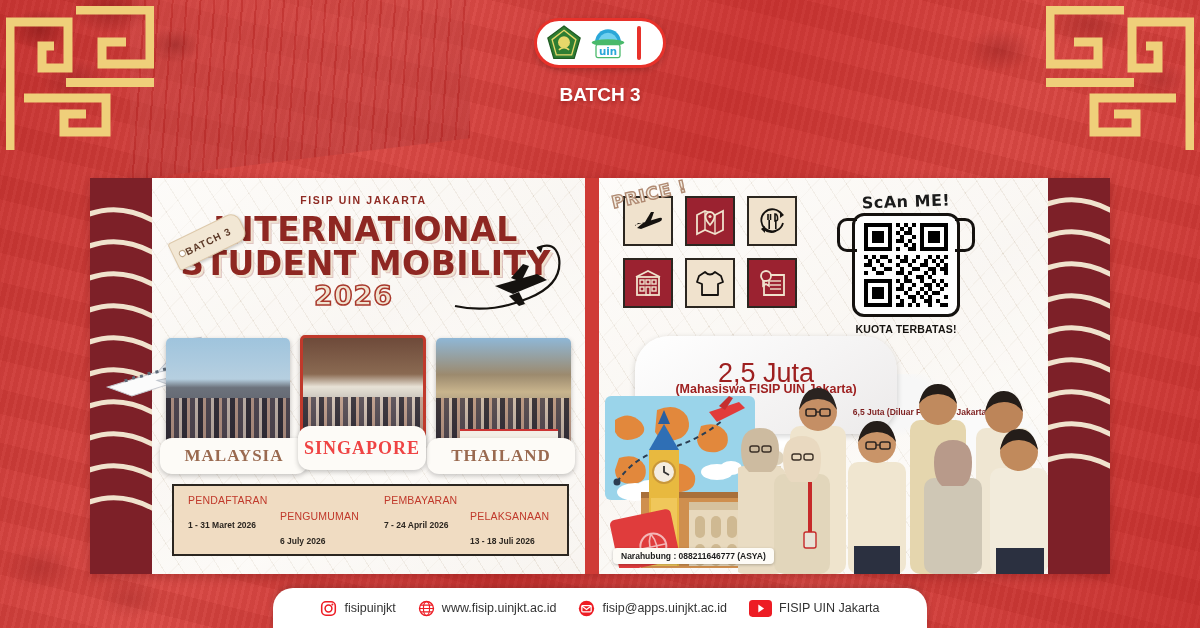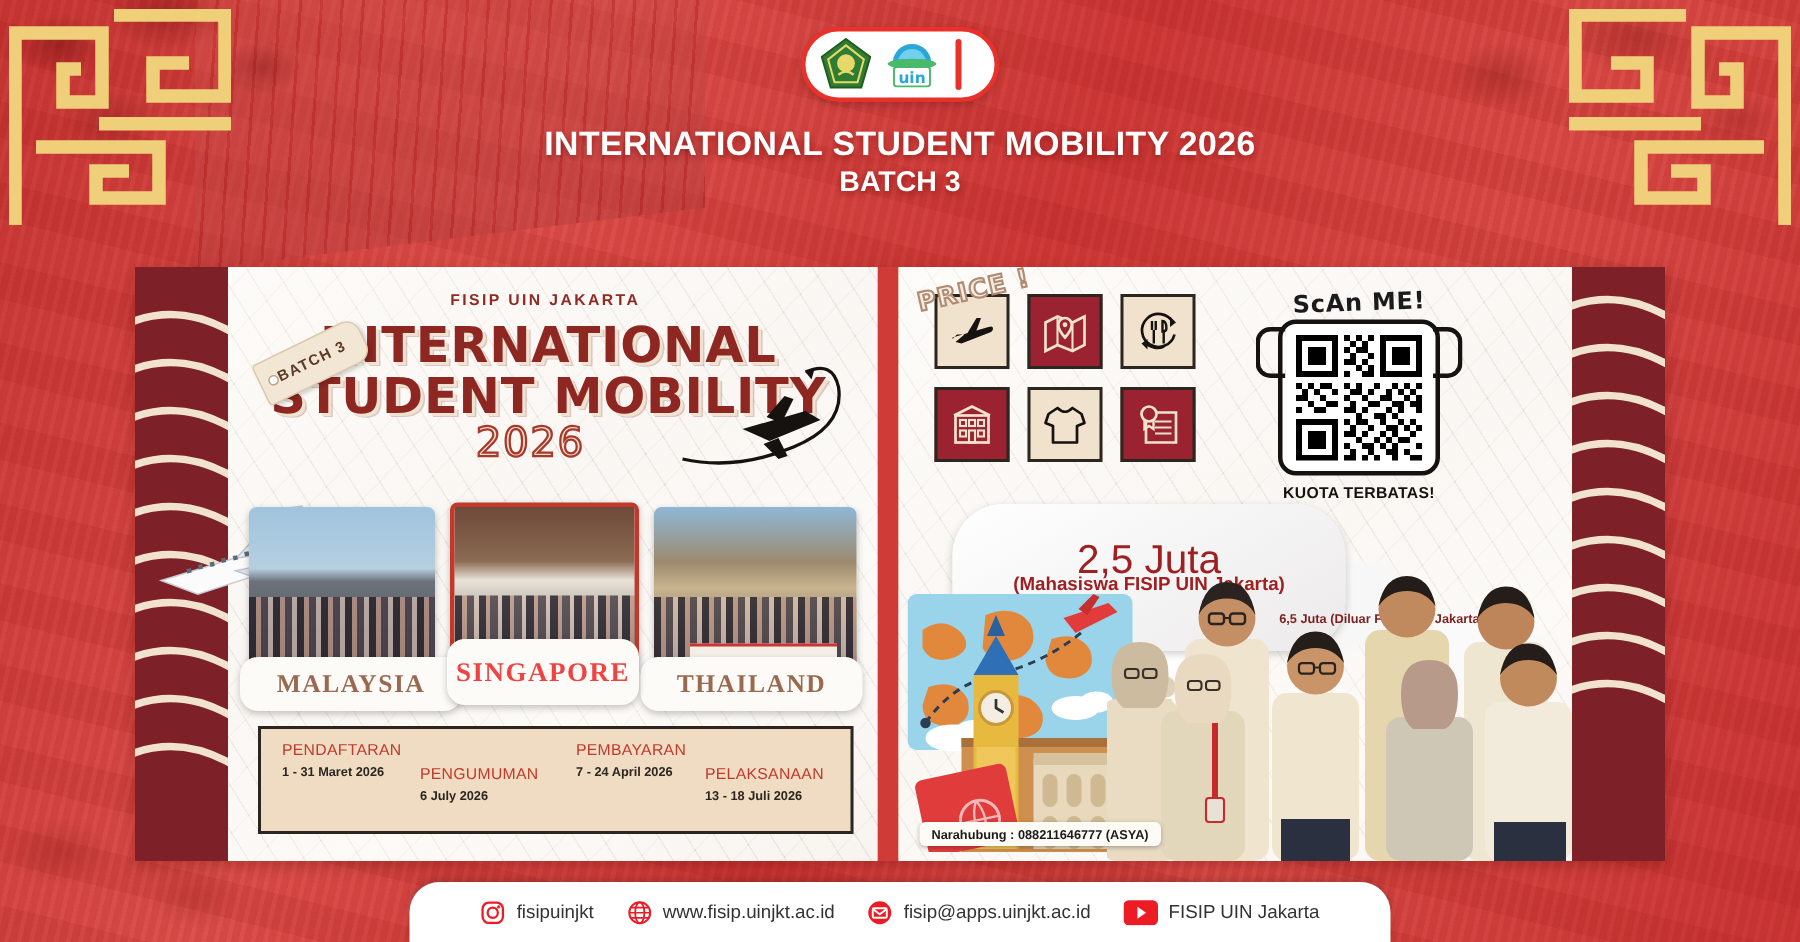--- a/index.html
+++ b/index.html
@@ -107,21 +107,21 @@
   .ism-l1, .ism-l2 {
     position:absolute; left:0; right:6px; text-align:center;
     font-weight:bold; color:#8e2722; letter-spacing:.5px;
     font-family:"DejaVu Sans", sans-serif;
     text-shadow: 2px 2px 0 #f0e3d2, 3px 3px 0 rgba(140,40,35,.25);
   }
   .ism-l1 { top:32px; font-size:33px; }
   .ism-l2 { top:66px; font-size:33px; }
   .ism-year {
     position:absolute; top:102px; left:0; right:30px; text-align:center;
-    font-size:27px; font-weight:normal; color:#f0e2cf;
+    font-size:27px; font-weight:bold; color:#f0e2cf;
     font-family:"DejaVu Sans", sans-serif;
     -webkit-text-stroke:1.5px #a8382c;
     letter-spacing:1px;
   }
   .batch-tag {
     position:absolute; left:18px; top:48px; width:76px; height:30px;
     background:#f2e7d4; border:1px solid #ddc9ab;
     transform: rotate(-26deg);
     display:flex; align-items:center; justify-content:center;
     font-size:10px; font-weight:bold; color:#5d3a28; letter-spacing:1px;
@@ -152,21 +152,21 @@
           display:flex; align-items:center; justify-content:center;
           font-family:"Liberation Serif", serif; font-weight:bold; letter-spacing:1px; }
   .ctag-my { left:4px;  top:8px;  width:148px; height:36px; font-size:17px; color:#9a6a50; }
   .ctag-sg { left:142px; top:-4px; width:128px; height:44px; font-size:18px; color:#ef4444; z-index:3; }
   .ctag-th { right:6px; top:8px;  width:148px; height:36px; font-size:17px; color:#9a6a50; }
 
   .sched { position:absolute; left:20px; right:16px; top:306px; height:72px;
            background:#f0dcc2; border:2px solid #2b2620; }
   .sitem { position:absolute; }
   .sitem .t { font-size:10.5px; font-weight:normal; color:#c0392b; letter-spacing:.2px; }
-  .sitem .d { font-size:8.5px; font-weight:bold; color:#2b2620; margin-top:3px; }
+  .sitem .d { font-size:8.5px; font-weight:bold; color:#2b2620; margin-top:14px; }
 
   
   .rp { position:absolute; left:0; right:58px; top:0; bottom:0; }
   .icongrid { position:absolute; left:24px; top:18px; width:174px; display:grid;
               grid-template-columns:repeat(3,50px); grid-template-rows:repeat(2,50px); gap:12px; }
   .ibox { width:50px; height:50px; border:2px solid #2b2620; display:flex; align-items:center; justify-content:center; }
   .ibox.cream { background:#f0e2cd; }
   .ibox.maroon { background:#9b2230; }
 
   .scan { position:absolute; left:246px; top:14px; width:122px; text-align:center; }
@@ -257,21 +257,20 @@
     <path d="M7 20 A15 15 0 0 1 37 20 Z" fill="#2aa7d8"></path>
     <path d="M11 20 A11 11 0 0 1 33 20 Z" fill="#6fd0ef"></path>
     <ellipse cx="22" cy="20.5" rx="19" ry="4" fill="#49b96a"></ellipse>
     <rect x="8" y="23" width="28" height="15" rx="2" fill="#fff" stroke="#49b96a" stroke-width="1.5"></rect>
     <text x="22" y="35" font-size="12" font-weight="bold" fill="#2aa7d8" text-anchor="middle" font-family="DejaVu Sans, sans-serif">uin</text>
   </svg>
   <div class="logo-div"></div>
 </div>
 
 <div class="head-title">
-  <div class="l1">INTERNATIONAL STUDENT MOBILITY 2026</div>
   <div class="l2">BATCH 3</div>
 </div>
 
 <div class="poster">
 
   <div class="panel panel-left">
     <div class="paper"></div>
 
     <div class="sidebar-wave l">
       <svg width="62" height="396" viewBox="0 0 62 396" preserveAspectRatio="none">

